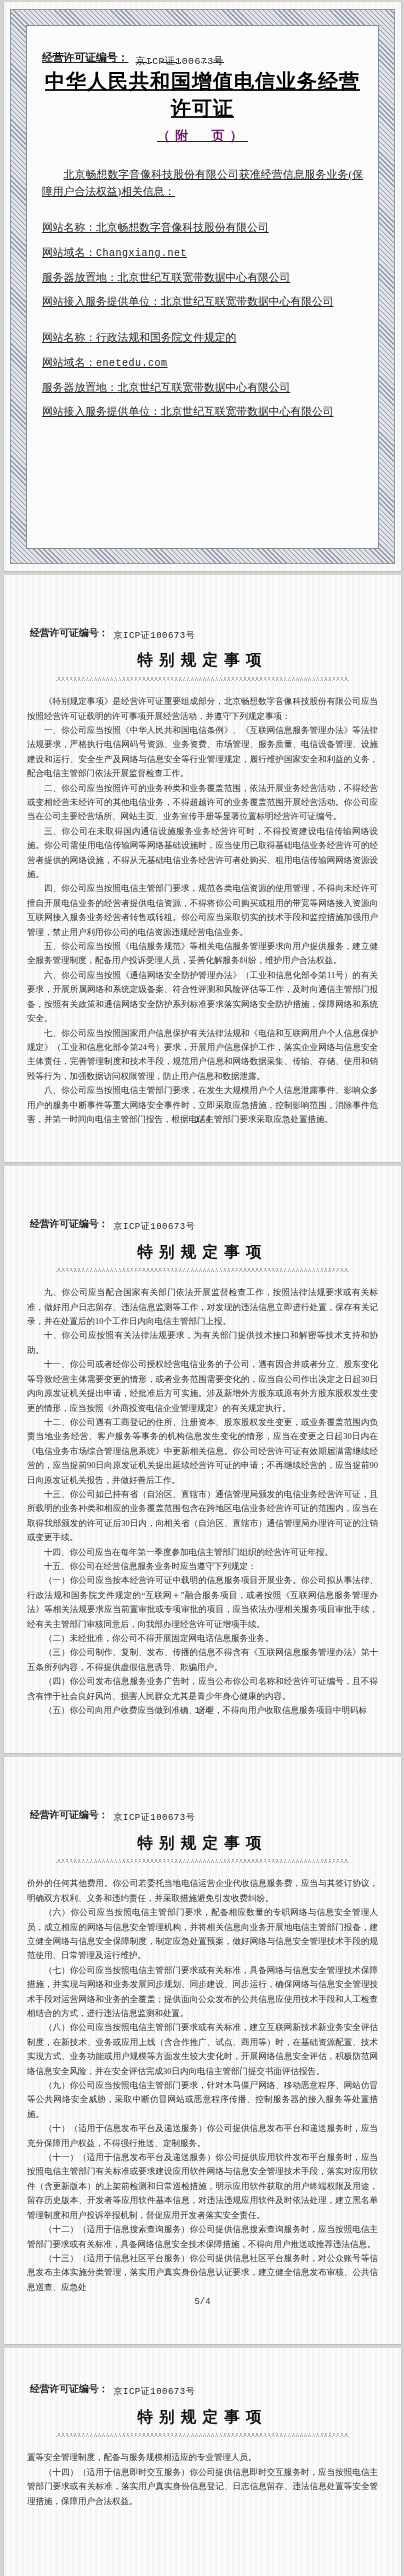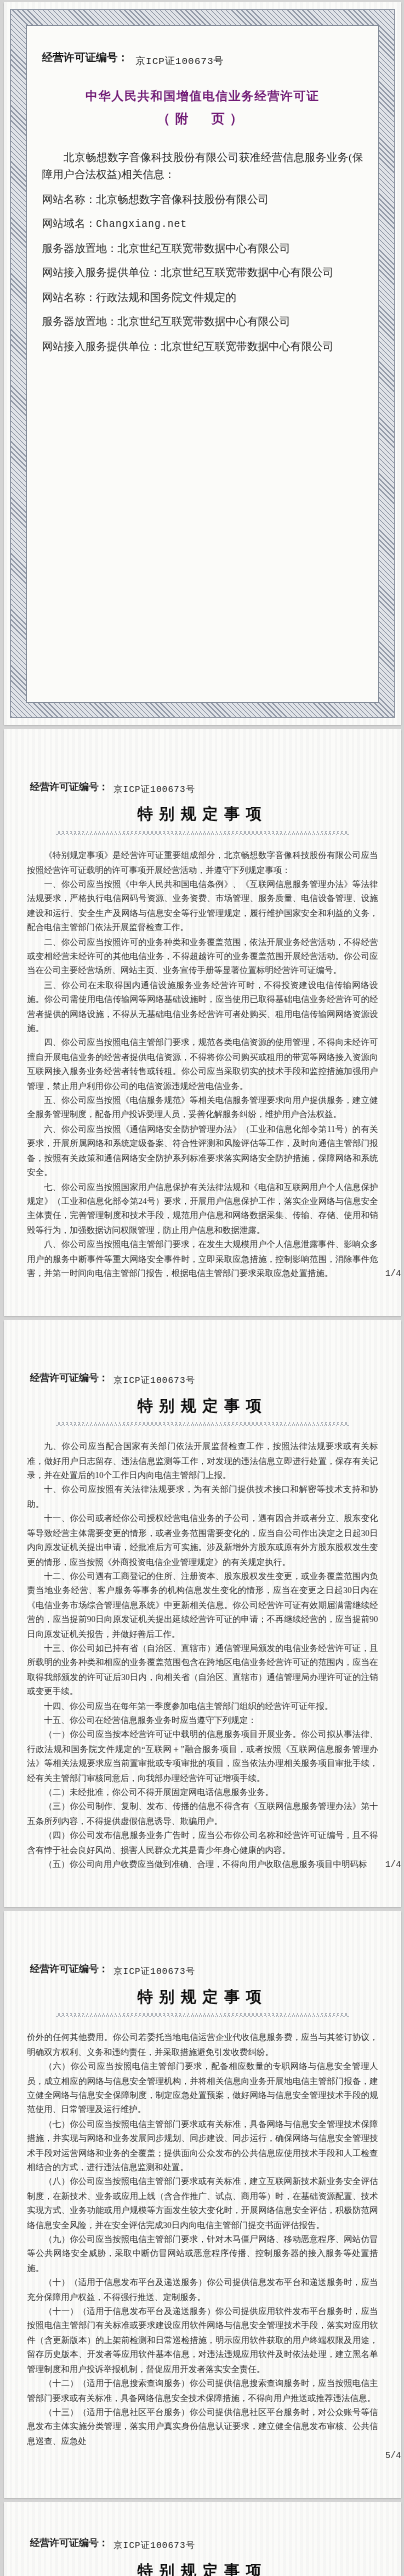--- a/index.html
+++ b/index.html
@@ -17,21 +17,21 @@
     background:#fbfbf9;
     box-shadow:0 0.5px 1.5px rgba(0,0,0,.28);
     overflow:hidden;
   }
   .page::before{ 
     content:"";
     position:absolute; inset:0;
     background:repeating-linear-gradient(90deg, rgba(170,172,182,.07) 0 2.6px, rgba(255,255,255,0) 2.6px 5.7px);
     pointer-events:none;
   }
-  .page-cert{height:723px;}
+  .page-cert{height:569px;text-decoration:underline;}
   .page-spec{height:587px;}
   .page-last{height:522px;}
 
   
   .ornate{
     position:absolute; inset:7.2px 6.2px;
     border:1px solid #8f96a3;
     background:
       repeating-linear-gradient(45deg, rgba(138,146,161,.85) 0 1px, rgba(223,226,231,.9) 1px 3.6px),
       repeating-linear-gradient(-45deg, rgba(138,146,161,.45) 0 1px, rgba(231,233,237,.65) 1px 3.6px);
@@ -41,32 +41,32 @@
     position:absolute; inset:14.4px;
     background:#fbfbf9; border:0.8px solid #848c99;
   }
   .cert-content{position:relative; z-index:2; padding:49px 38px 0 38px;}
   .cert-no-line{font-size:10.8px; font-weight:700; color:#1d1d1d;}
   .cert-no-line .num{
     font-family:"Liberation Mono","DejaVu Sans Mono",monospace;
     font-weight:400; font-size:9.8px; position:relative; top:2.6px; margin-left:7.2px; letter-spacing:0.5px;
   }
   .cert-title{
-    margin:23px 0 0 0; text-align:center;
-    font-size:12px; font-weight:700; letter-spacing:1px; color:#701a75;
+    margin:3px 0 0 0; text-align:center;
+    font-size:20px; font-weight:700; letter-spacing:1px; color:#000000;
   }
   .cert-subtitle{
     margin-top:5.2px; text-align:center;
     font-size:13px; font-weight:700; letter-spacing:5.2px; color:#701a75;
   }
   .cert-intro{
     margin:20.6px 0 0 0; font-size:10.8px; line-height:1.55;
     text-indent:2em; text-align:justify;
   }
-  .site{margin-top:8px;}
+  .site{margin-top:20px;}
   .field{margin:8.2px 0 0 0; font-size:10.8px; line-height:1.5; text-align:justify;}
   .field .lbl{color:#1d1d1d;}
   .mono-val{
     font-family:"Liberation Mono","DejaVu Sans Mono",monospace;
     font-size:10px; letter-spacing:0.5px;
   }
 
   
   .spec-head{padding:52px 0 0 26px; font-size:9.8px;}
   .page-last .spec-head{padding-top:35px;}
@@ -86,21 +86,21 @@
       repeating-linear-gradient(-63deg, #9aa0a8 0 0.8px, transparent 0.8px 3.6px);
   }
   .spec-body{padding:13.4px 23px 0 23px;}
   .spec-body p{
     margin:0; font-size:8.5px; line-height:14.4px;
     text-align:justify; text-indent:2em; color:#242424;
   }
   .spec-body p.cont{text-indent:0;}
   .pageno{
     position:absolute; left:0; right:0; bottom:37px;
-    text-align:right; font-size:8.8px;
+    text-align:center; font-size:8.8px;
     font-family:"Liberation Mono","DejaVu Sans Mono",monospace; color:#333;
   }
 </style>
 </head>
 <body>
 
 <div class="stack">
 
   <div class="page page-cert">
     <div class="ornate"></div>
@@ -115,20 +115,21 @@
       <div class="site">
         <p class="field"><span class="lbl">网站名称：</span><span>北京畅想数字音像科技股份有限公司</span></p>
         <p class="field"><span class="lbl">网站域名：</span><span class="mono-val">Changxiang.net</span></p>
         <p class="field"><span class="lbl">服务器放置地：</span><span>北京世纪互联宽带数据中心有限公司</span></p>
         <p class="field"><span class="lbl">网站接入服务提供单位：</span><span>北京世纪互联宽带数据中心有限公司</span></p>
       </div>
 
 
       <div class="site">
         <p class="field"><span class="lbl">网站名称：</span><span>行政法规和国务院文件规定的</span></p>
+        <p class="field"><span class="lbl">网站域名：</span><span class="mono-val">enetedu.com</span></p>
         <p class="field"><span class="lbl">服务器放置地：</span><span>北京世纪互联宽带数据中心有限公司</span></p>
         <p class="field"><span class="lbl">网站接入服务提供单位：</span><span>北京世纪互联宽带数据中心有限公司</span></p>
       </div>
     </div>
   </div>
 
   <div class="page page-spec">
     <div class="spec-head">
       <span class="lbl">经营许可证编号：</span><span class="num">京ICP证100673号</span>
     </div>

